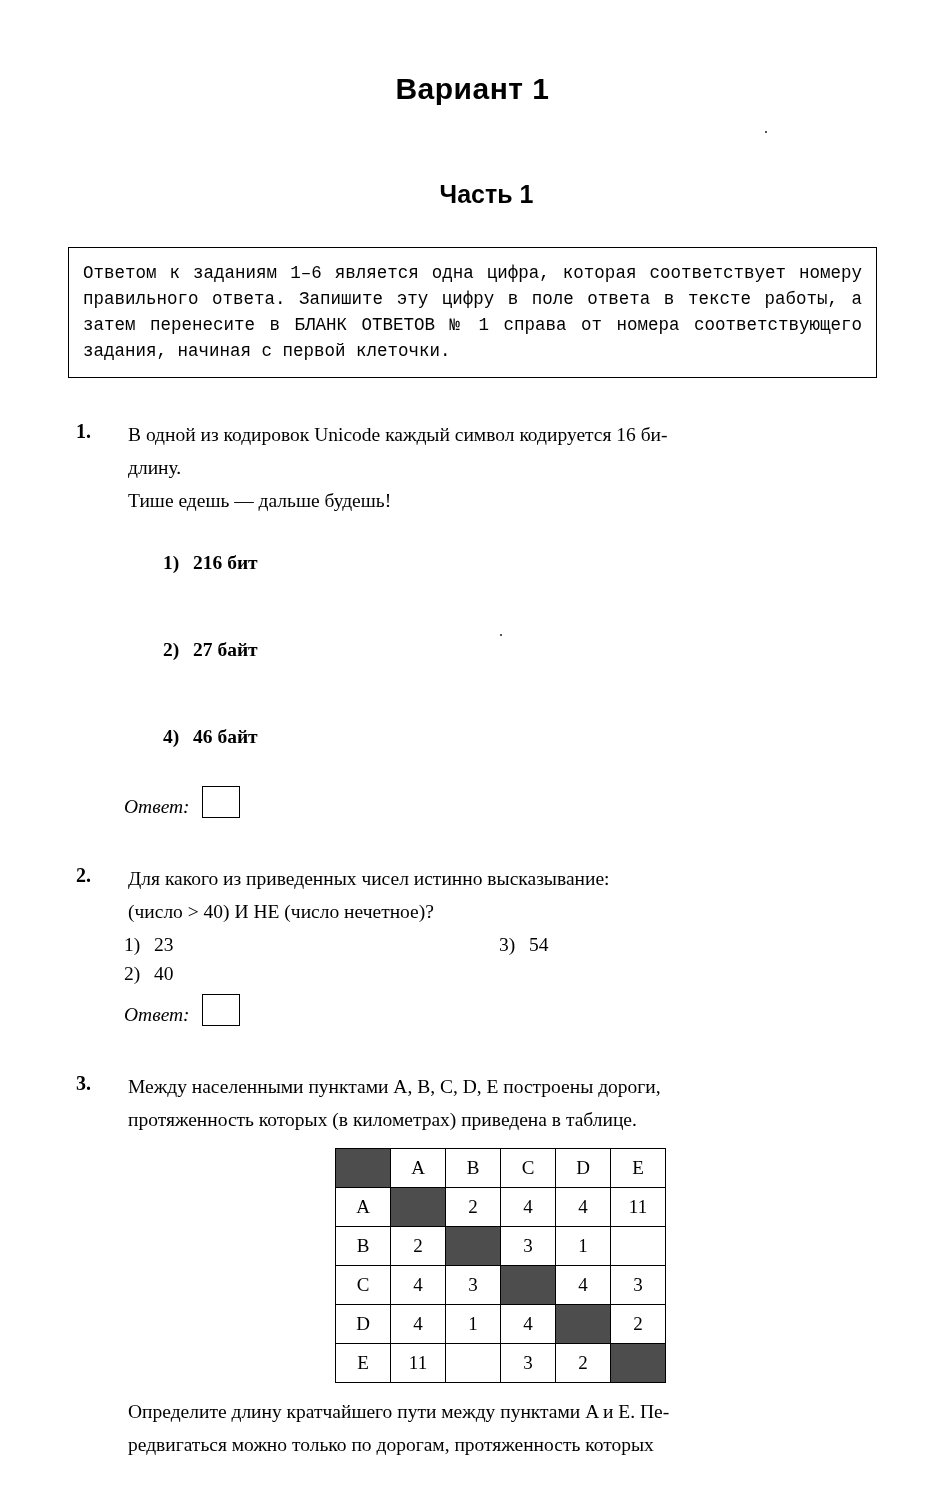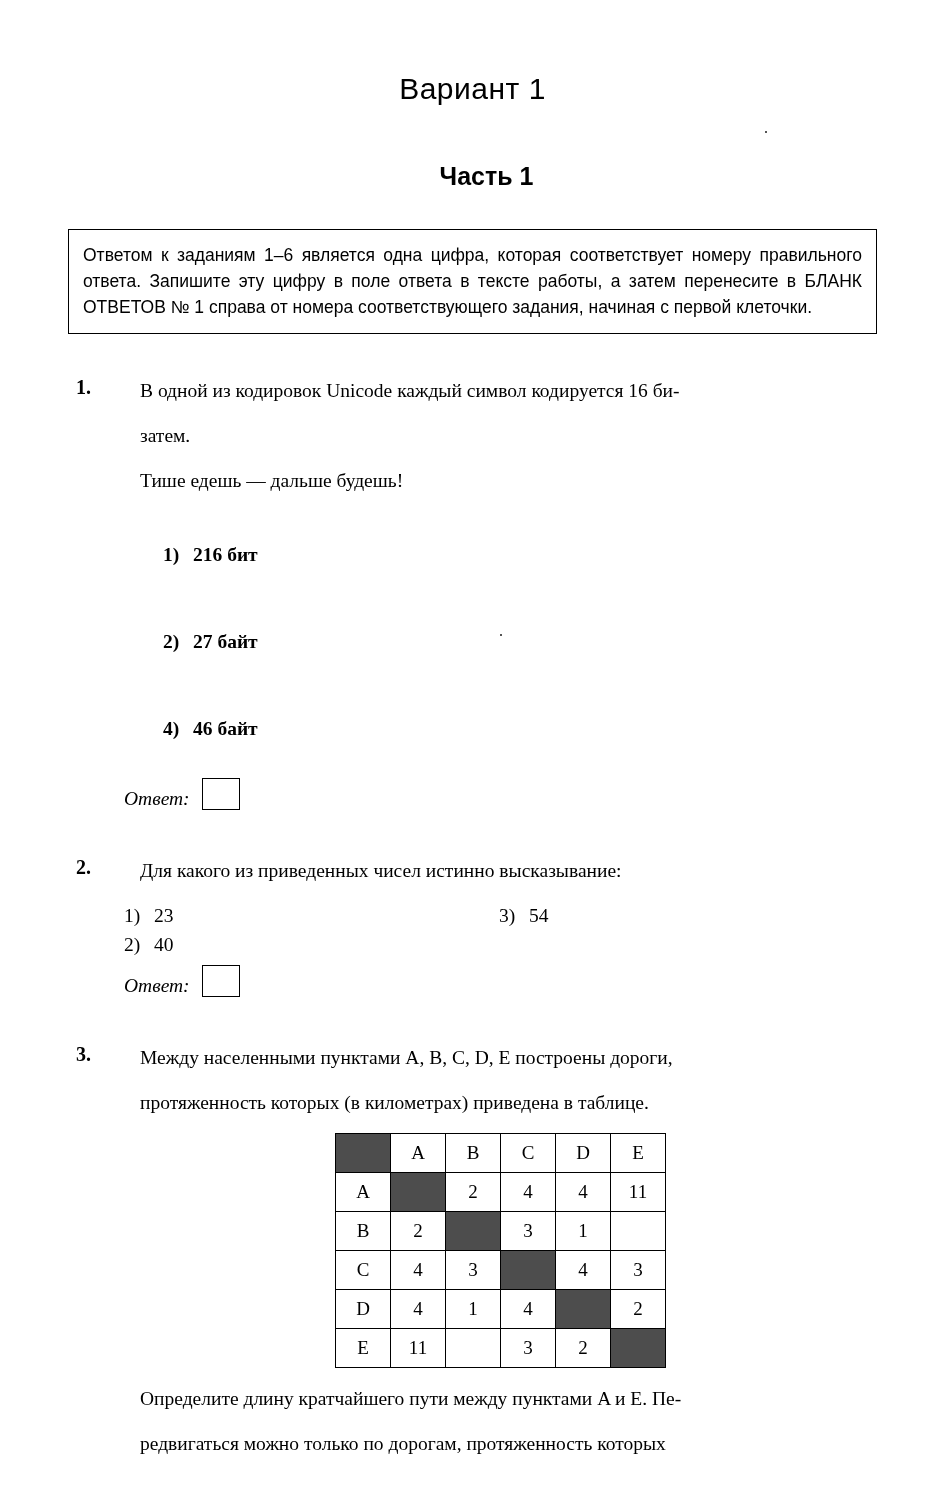--- a/index.html
+++ b/index.html
@@ -20,46 +20,46 @@
     width: 945px;
     height: 1500px;
     padding: 0;
     box-sizing: border-box;
   }
 
   
   .variant-title {
     text-align: center;
     font-family: "Liberation Sans", sans-serif;
-    font-weight: normal;
+    font-weight: bold;
     font-size: 30px;
     letter-spacing: 0.5px;
     margin: 0;
     padding-top: 72px;
   }
   .part-title {
     text-align: center;
     font-family: "Liberation Sans", sans-serif;
     font-weight: bold;
     font-size: 25px;
-    margin: 0;
+    margin: 18px;
     padding-top: 56px;
     padding-left: 28px;
   }
 
   
   .instruction-box {
     margin: 38px 68px 0 68px;
     border: 1.5px solid #000;
     padding: 12px 14px 13px 14px;
     box-sizing: border-box;
   }
   .instruction-box p {
     margin: 0;
-    font-family: Liberation Sans, sans-serif;
+    font-family: Liberation Mono, monospace;
     font-size: 17.5px;
     line-height: 26px;
     text-align: justify;
     text-justify: inter-word;
     hyphens: manual;
   }
 
   
   .task {
     position: relative;
@@ -69,21 +69,21 @@
   }
   .task-num {
     position: absolute;
     left: 8px;
     top: 0;
     font-family: "Liberation Serif", serif;
     font-weight: bold;
     font-size: 20px;
   }
   .task p {
-    margin: 16px;
+    margin: 4px;
     font-size: 19.5px;
     line-height: 29px;
     text-align: justify;
   }
   .task p.nojust { text-align: left; }
   .bold { font-weight: normal; }
 
   #task1 { margin-top: 42px; }
   #task2 { margin-top: 46px; }
   #task3 { margin-top: 46px; }
@@ -171,21 +171,21 @@
   <h1 class="variant-title">Вариант 1</h1>
   <h2 class="part-title">Часть 1</h2>
 
   <div class="instruction-box">
     <p>Ответом к заданиям 1–6 является одна цифра, которая соответствует номеру правильного ответа. Запишите эту цифру в поле ответа в тексте работы, а затем перенесите в БЛАНК ОТВЕТОВ № 1 справа от номера соответствующего задания, начиная с первой клеточки.</p>
   </div>
 
   <div class="task" id="task1">
     <div class="task-num">1.</div>
     <p class="nojust">В одной из кодировок Unicode каждый символ кодируется 16 би-</p>
-    <p class="nojust">затем.</p>
+    <p class="nojust">длину.</p>
     <p class="nojust bold">Тише едешь — дальше будешь!</p>
 
     <div class="options-single">
       <div class="opt">
         <span class="opt-label">1)</span><span>216 бит</span>
       </div>
       <div class="opt">
         <span class="opt-label">2)</span><span>27 байт</span>
       </div>
       <div class="opt">
@@ -195,20 +195,21 @@
 
     <div class="answer-line">
       <span class="answer-label">Ответ:</span>
       <span class="answer-box"></span>
     </div>
   </div>
 
   <div class="task" id="task2">
     <div class="task-num">2.</div>
     <p class="nojust"><span>Для какого из приведенных чисел </span><span class="bold">истинно</span><span> высказывание:</span></p>
+    <p class="nojust"><span>(число &gt; 40) </span><span class="bold">И НЕ</span><span> (число нечетное)?</span></p>
 
     <div class="options-two-col">
       <div class="row">
         <div class="col-left">
           <span class="opt-label">1)</span><span>23</span>
         </div>
         <div class="col-right">
           <span class="opt-label">3)</span><span>54</span>
         </div>
       </div>

